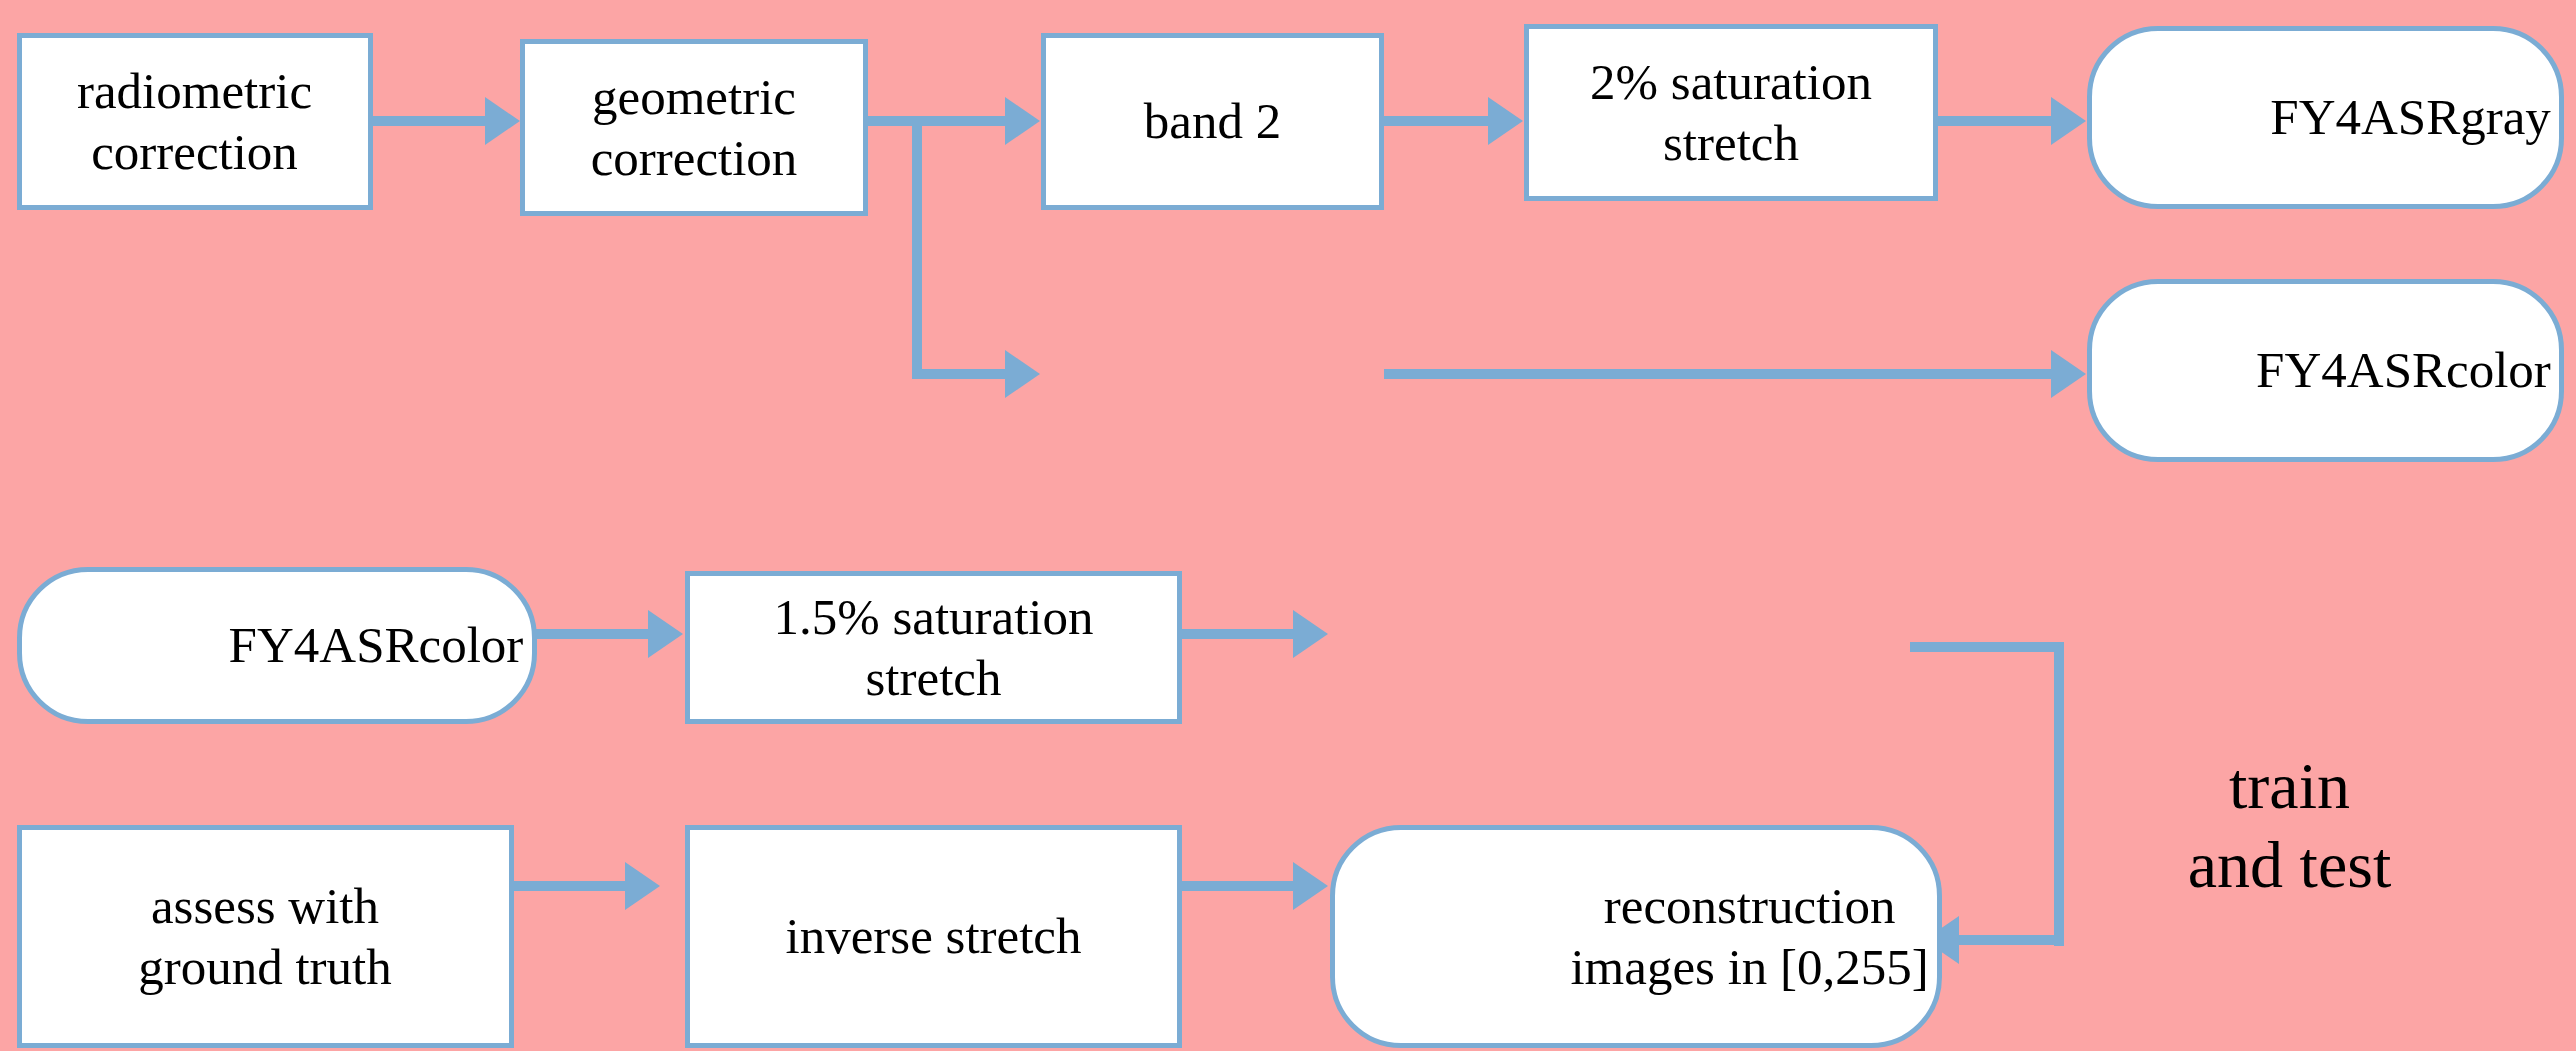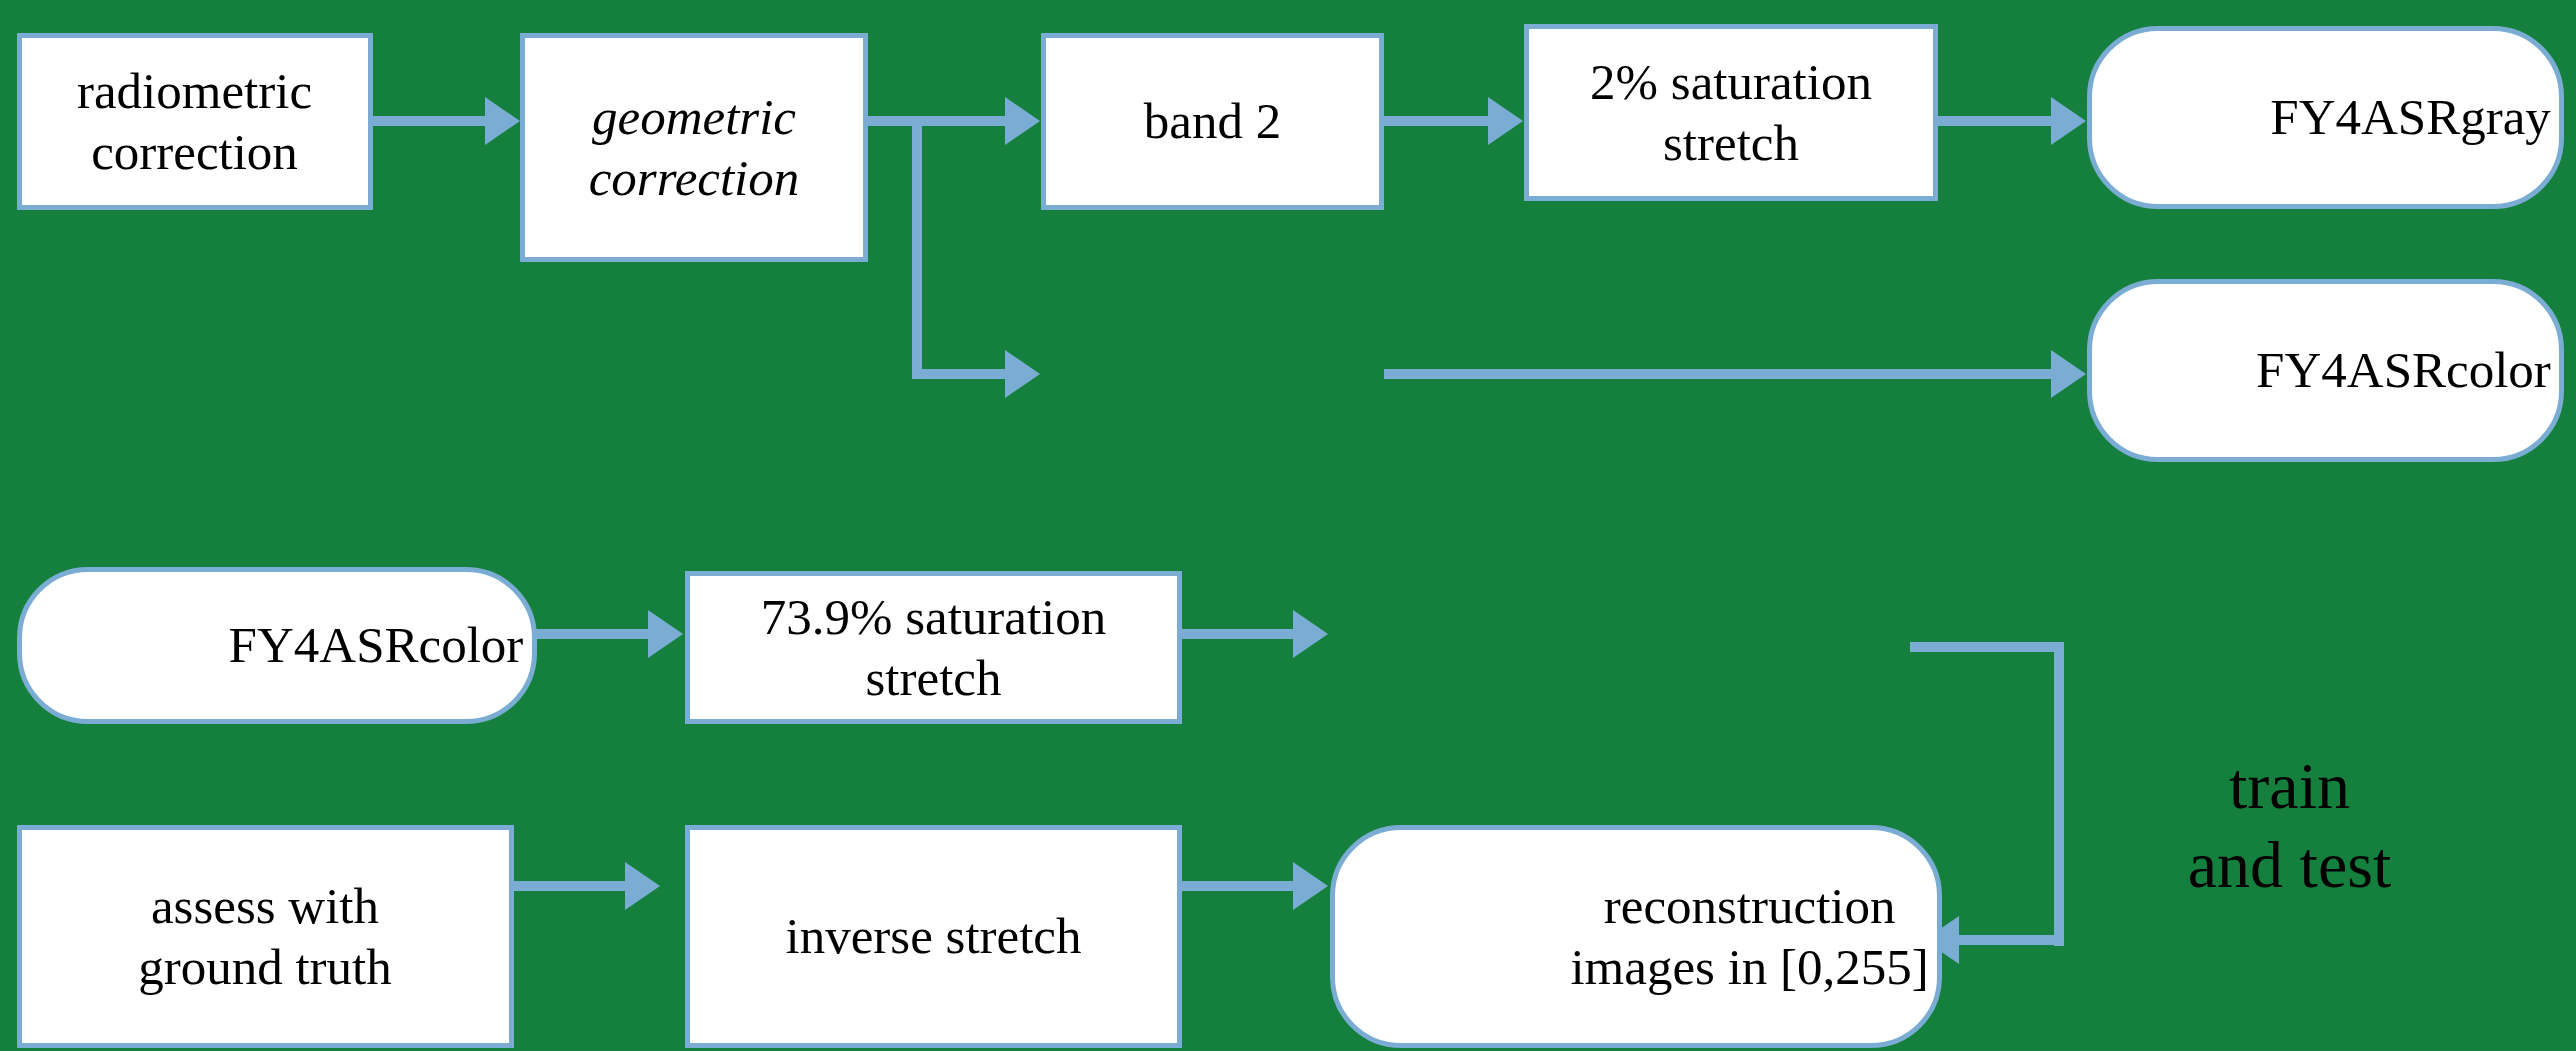--- a/index.html
+++ b/index.html
@@ -4,21 +4,21 @@
 <style>
   html, body {
     margin: 0;
     padding: 0;
     background: #ffffff;
   }
   #canvas {
     position: relative;
     width: 2576px;
     height: 1052px;
-    background: #15803d;
+    background: #fca5a5;
     font-family: "Liberation Serif", "DejaVu Serif", serif;
     overflow: hidden;
   }
   .node {
     position: absolute;
     box-sizing: border-box;
     border: 5px solid #7BACD4;
     background: #ffffff;
     display: flex;
     align-items: center;
@@ -73,21 +73,21 @@
 <div id="canvas">
 
   <div class="node" style="left:16.5px; top:33px; width:356px; height:177px;">
     <span class="label">radiometric
 correction</span>
   </div>
 
   <div class="h-line" style="left:373px; top:116px; width:115px;"></div>
   <div class="arrow-r" style="left:485px; top:97px;"></div>
 
-  <div class="node" style="left:520px; top:33px; width:348px; height:229px;font-style:italic;">
+  <div class="node" style="left:520px; top:39px; width:348px; height:177px;">
     <span class="label">geometric
 correction</span>
   </div>
 
   <div class="h-line" style="left:868px; top:116px; width:54px;"></div>
   <div class="v-line" style="left:912px; top:116px; height:262px;"></div>
 
   <div class="h-line" style="left:912px; top:116px; width:96px;"></div>
   <div class="arrow-r" style="left:1005px; top:97px;"></div>
 
@@ -122,21 +122,21 @@
   </div>
 
   <div class="node rounded" style="left:16.5px; top:567px; width:520px; height:157px;">
     <span class="label">FY4ASRcolor</span>
   </div>
 
   <div class="h-line" style="left:536px; top:629px; width:115px;"></div>
   <div class="arrow-r" style="left:648px; top:610px;"></div>
 
   <div class="node" style="left:685px; top:571px; width:497px; height:153px;">
-    <span class="label">73.9% saturation
+    <span class="label">1.5% saturation
 stretch</span>
   </div>
 
   <div class="h-line" style="left:1181px; top:629px; width:115px;"></div>
   <div class="arrow-r" style="left:1293px; top:610px;"></div>
 
 
   <div class="h-line" style="left:1910px; top:642px; width:153px;"></div>
   <div class="v-line" style="left:2054px; top:642px; height:304px;"></div>
   <div class="h-line" style="left:1958px; top:935px; width:106px;"></div>

